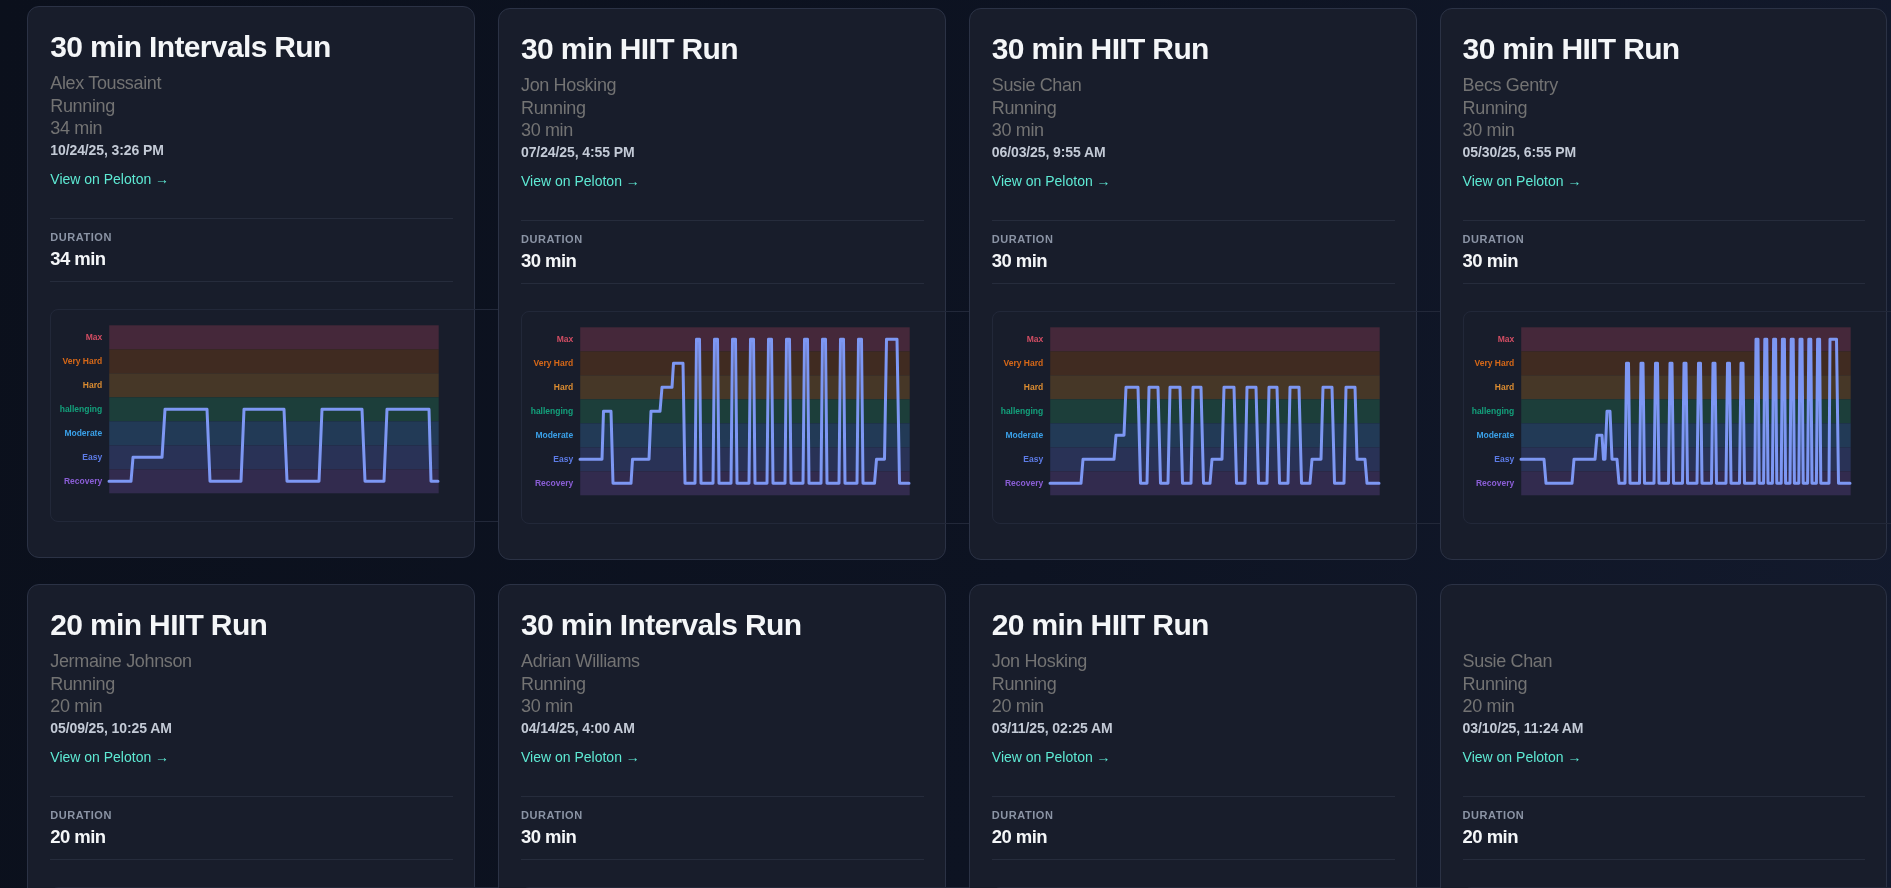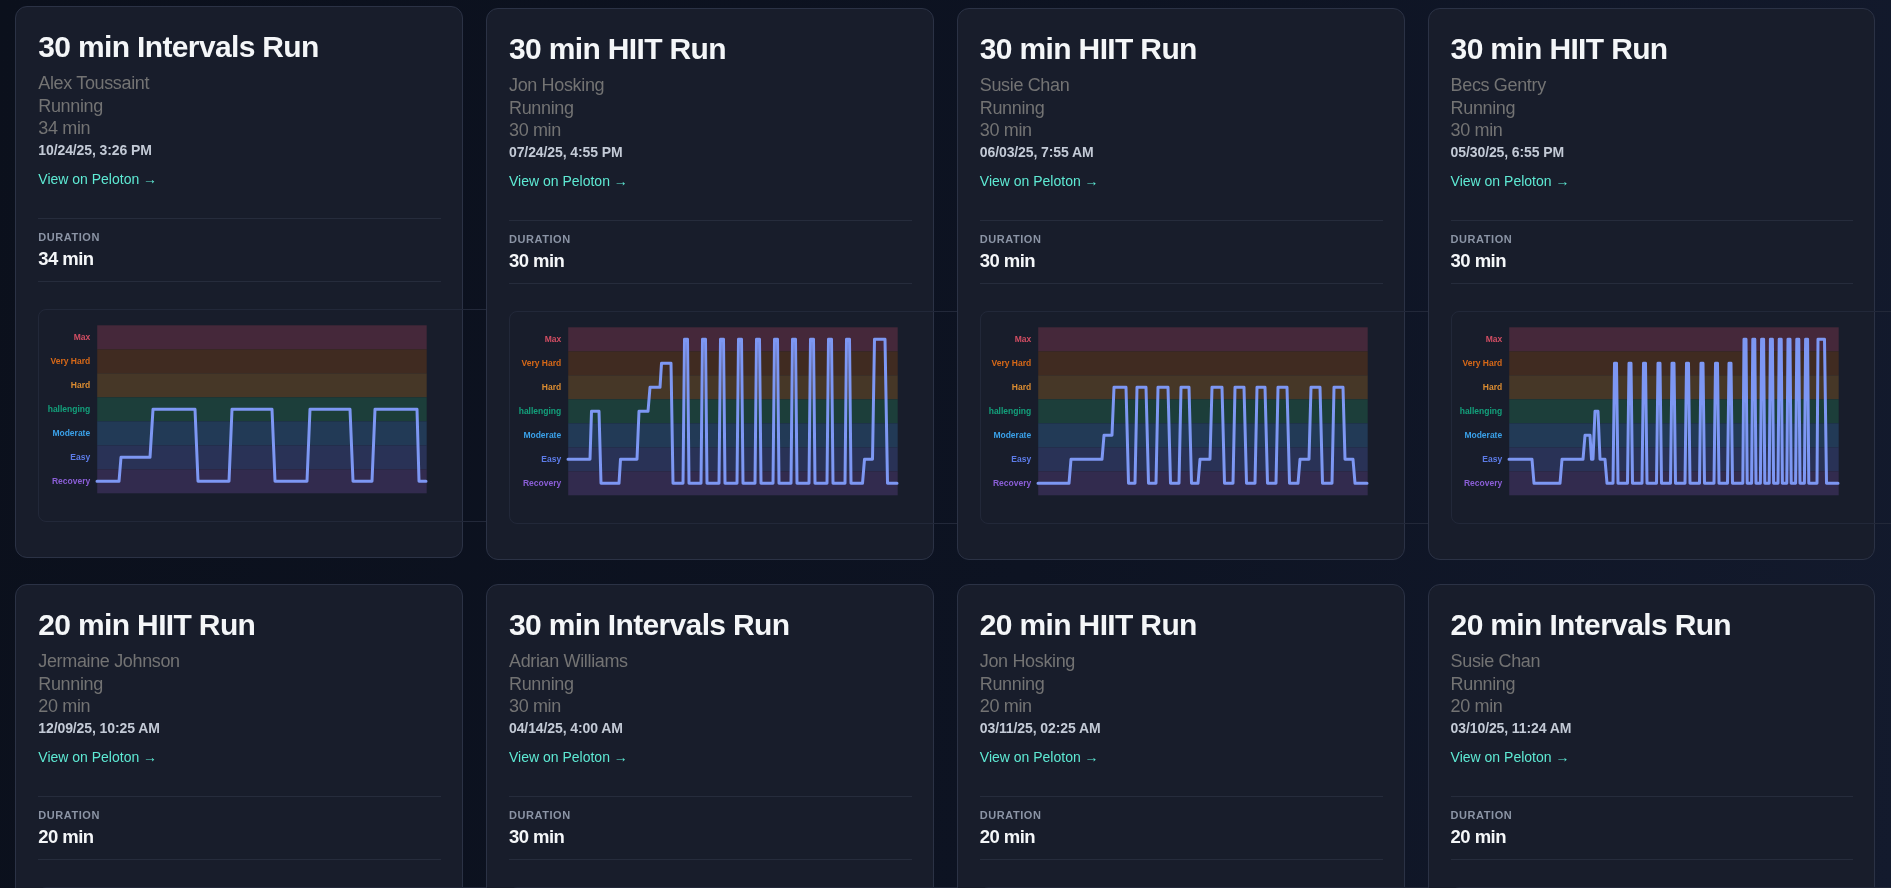--- a/index.html
+++ b/index.html
@@ -1,18 +1,18 @@
 <!DOCTYPE html>
 <html><head><meta charset="utf-8">
 <style>
 * { margin:0; padding:0; box-sizing:border-box; }
 html,body { width:1891px; height:888px; overflow:hidden; background:linear-gradient(100deg,#0b101c 0%,#0d1322 55%,#131a2d 100%);
   font-family:"Liberation Sans", sans-serif; }
 .card { position:absolute; width:447.9px; height:551.5px; background:#181d2b;
-  border:1px solid #2b3245; border-radius:12px; }
+  border:1px solid #2b3245; border-radius:12px;margin-left:12px; }
 .card > div { position:absolute; left:22px; }
 .t { top:25.3px; font-size:30px; font-weight:bold; color:#f4f6f8; line-height:1; letter-spacing:-0.65px; white-space:nowrap; }
 .m { font-size:18px; color:#737373; line-height:1; letter-spacing:-0.35px; white-space:nowrap; }
 .m1 { top:66.9px; } .m2 { top:89.6px; } .m3 { top:112.2px; }
 .d { top:136.4px; font-size:14px; color:#c3cad6; line-height:1; letter-spacing:-0.1px; white-space:nowrap;font-weight:bold; }
 .lk { top:165px; font-size:14px; color:#5eead4; line-height:1; letter-spacing:0px; white-space:nowrap; }
 .hr { width:402.75px; height:1px; background:#262c3c; }
 .hr1 { top:211.0px; } .hr2 { top:273.8px; }
 .lab { top:224.6px; font-size:11px; font-weight:bold; color:#8b94a5; letter-spacing:0.55px; line-height:1;text-align:right; }
 .val { top:243.2px; font-size:18.5px; font-weight:bold; color:#f4f6f8; line-height:1; letter-spacing:-0.55px; }
@@ -81,21 +81,21 @@
         <text x="42.2" y="163.3" fill="#8a5ed6" text-anchor="end" dominant-baseline="central" class="zl">Recovery</text>
         <polyline points="49,139.3 71,139.3 72.5,91.3 80,91.3 82,163.3 100,163.3 101.5,139.3 118,139.3 120,91.3 129,91.3 131,67.3 141,67.3 142.5,43.3 152,43.3 154,163.3 164,163.3 165.5,19.3 168.5,19.3 170,163.3 182,163.3 183.5,19.3 186.5,19.3 188,163.3 200,163.3 201.5,19.3 204.5,19.3 206,163.3 218,163.3 219.5,19.3 222.5,19.3 224,163.3 236,163.3 237.5,19.3 240.5,19.3 242,163.3 254,163.3 255.5,19.3 258.5,19.3 260,163.3 272,163.3 273.5,19.3 276.5,19.3 278,163.3 290,163.3 291.5,19.3 294.5,19.3 296,163.3 308,163.3 309.5,19.3 312.5,19.3 314,163.3 326,163.3 327.5,19.3 330.5,19.3 332,163.3 343.5,163.3 345.5,139.3 353.5,139.3 355.5,19.3 366,19.3 368.5,163.3 378,163.3" fill="none" stroke="#7d97f3" stroke-width="3" stroke-linejoin="round" stroke-linecap="round"></polyline>
       </svg>
     </div>
 </div>
 <div class="card" style="left:956.8px;top:8px">
 <div class="t">30 min HIIT Run</div>
 <div class="m m1">Susie Chan</div>
 <div class="m m2">Running</div>
 <div class="m m3">30 min</div>
-<div class="d">06/03/25, 7:55 AM</div>
+<div class="d">06/03/25, 9:55 AM</div>
 <div class="lk">View on Peloton →</div>
 <div class="hr hr1"></div>
 <div class="lab">DURATION</div>
 <div class="val">30 min</div>
 <div class="hr hr2"></div>
 <div class="panel">
       <svg class="cv" width="381" height="192" viewBox="0 0 381 192">
         <rect x="49.2" y="7.3" width="329.5" height="24" fill="#45283a"></rect>
         <rect x="49.2" y="31.3" width="329.5" height="24" fill="#402b21"></rect>
         <rect x="49.2" y="55.3" width="329.5" height="24" fill="#463727"></rect>
@@ -143,21 +143,21 @@
         <text x="42.2" y="163.3" fill="#8a5ed6" text-anchor="end" dominant-baseline="central" class="zl">Recovery</text>
         <polyline points="49,139.3 72,139.3 74,163.3 100,163.3 102,139.3 123,139.3 125,115.3 130,115.3 131.5,139.3 133,139.3 135,91.3 138,91.3 140,139.3 145,139.3 147,163.3 152,163.3 153,163.3 154.5,43.3 156.5,43.3 158,163.3 167.5,163.3 169,43.3 171,43.3 172.5,163.3 182,163.3 183.5,43.3 185.5,43.3 187,163.3 196.5,163.3 198,43.3 200,43.3 201.5,163.3 210.5,163.3 212,43.3 214,43.3 215.5,163.3 225,163.3 226.5,43.3 228.5,43.3 230,163.3 239.5,163.3 241,43.3 243,43.3 244.5,163.3 254,163.3 255.5,43.3 257.5,43.3 259,163.3 267.5,163.3 269,43.3 271,43.3 272.5,163.3 282.8,163.3 284,19.3 286,19.3 287.2,163.3 291.6,163.3 292.8,19.3 294.8,19.3 296,163.3 300.4,163.3 301.6,19.3 303.6,19.3 304.8,163.3 309.2,163.3 310.4,19.3 312.4,19.3 313.6,163.3 318,163.3 319.2,19.3 321.2,19.3 322.4,163.3 326.8,163.3 328,19.3 330,19.3 331.2,163.3 335.6,163.3 336.8,19.3 338.8,19.3 340,163.3 344.4,163.3 345.6,19.3 347.6,19.3 348.8,163.3 357,163.3 358,19.3 364.5,19.3 366.5,163.3 378,163.3" fill="none" stroke="#7d97f3" stroke-width="3" stroke-linejoin="round" stroke-linecap="round"></polyline>
       </svg>
     </div>
 </div>
 <div class="card" style="left:15.3px;top:584px">
 <div class="t">20 min HIIT Run</div>
 <div class="m m1">Jermaine Johnson</div>
 <div class="m m2">Running</div>
 <div class="m m3">20 min</div>
-<div class="d">12/09/25, 10:25 AM</div>
+<div class="d">05/09/25, 10:25 AM</div>
 <div class="lk">View on Peloton →</div>
 <div class="hr hr1"></div>
 <div class="lab">DURATION</div>
 <div class="val">20 min</div>
 <div class="hr hr2"></div>
 <div class="panel"></div>
 </div>
 <div class="card" style="left:486px;top:584px">
 <div class="t">30 min Intervals Run</div>
 <div class="m m1">Adrian Williams</div>
@@ -178,21 +178,20 @@
 <div class="m m3">20 min</div>
 <div class="d">03/11/25, 02:25 AM</div>
 <div class="lk">View on Peloton →</div>
 <div class="hr hr1"></div>
 <div class="lab">DURATION</div>
 <div class="val">20 min</div>
 <div class="hr hr2"></div>
 <div class="panel"></div>
 </div>
 <div class="card" style="left:1427.6px;top:584px">
-<div class="t">20 min Intervals Run</div>
 <div class="m m1">Susie Chan</div>
 <div class="m m2">Running</div>
 <div class="m m3">20 min</div>
 <div class="d">03/10/25, 11:24 AM</div>
 <div class="lk">View on Peloton →</div>
 <div class="hr hr1"></div>
 <div class="lab">DURATION</div>
 <div class="val">20 min</div>
 <div class="hr hr2"></div>
 <div class="panel"></div>

